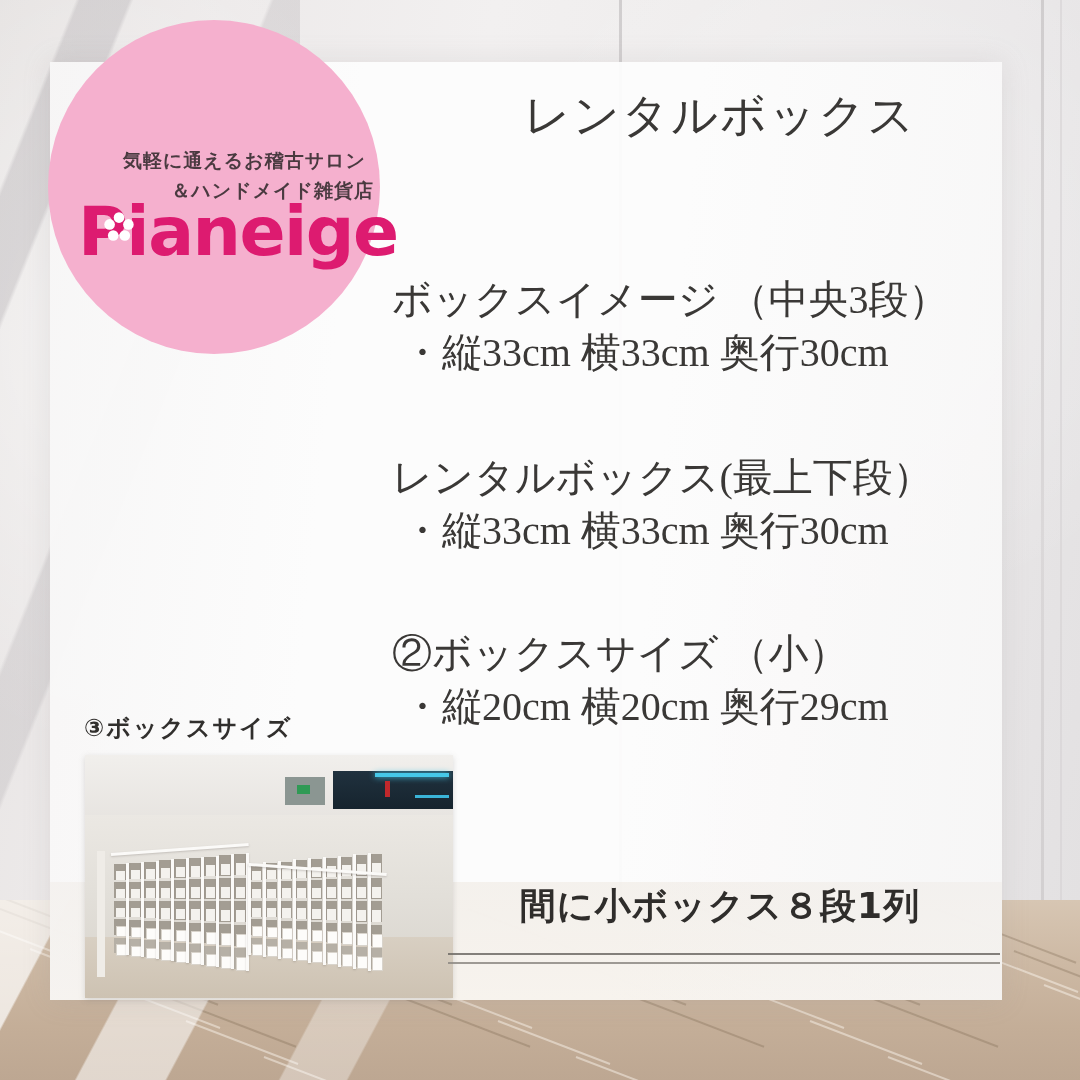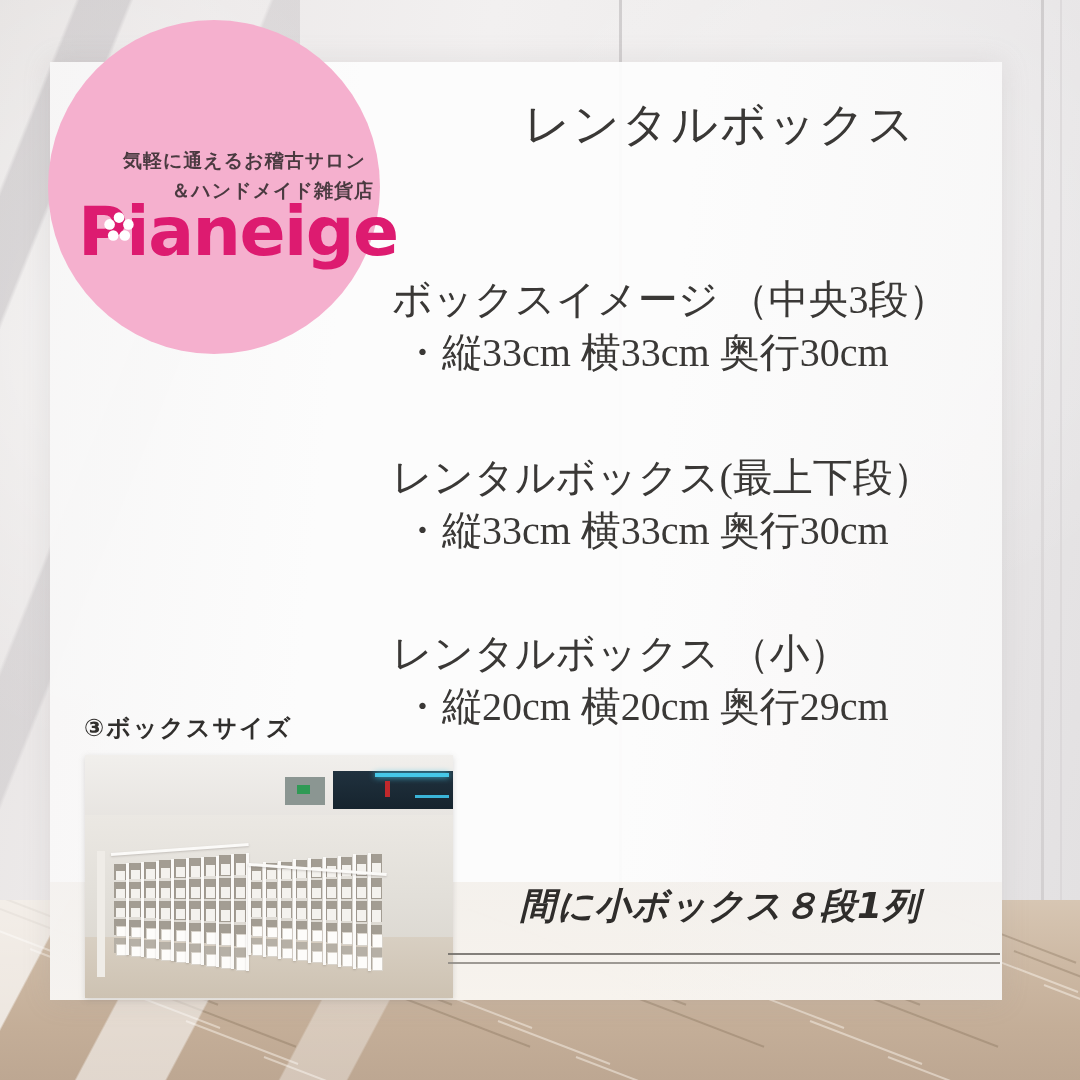--- a/index.html
+++ b/index.html
@@ -98,21 +98,21 @@
   }
   .logo-kana{
     position:absolute;left:0;right:0;top:242px;text-align:center;
     font-size:28px;font-weight:900;color:#e3367f;letter-spacing:5px;
     font-family:"DejaVu Sans", sans-serif;padding-left:34px;
   }
 
   
   .serif{font-family:"Liberation Serif","DejaVu Serif",serif;color:#3a3836;}
   .title{
-    position:absolute;left:440px;top:96px;width:560px;text-align:center;
+    position:absolute;left:440px;top:87px;width:560px;text-align:center;
     font-size:46px;line-height:58px;letter-spacing:2px;font-weight:400;
   }
   .spec{position:absolute;left:392px;width:600px;}
   .spec .line1{font-size:40px;line-height:52px;letter-spacing:0px;white-space:nowrap;}
   .spec .line2{font-size:40px;line-height:54px;letter-spacing:0px;white-space:nowrap;padding-left:10px;}
   #spec1{top:274px;}
   #spec2{top:452px;}
   #spec3{top:628px;}
 
   
@@ -149,21 +149,21 @@
   .ph-side{position:absolute;left:12px;top:96px;width:8px;height:126px;
     background:#efece7;}
 
   
   .bold-line{
     position:absolute;width:560px;text-align:center;
     font-size:36px;font-weight:900;color:#2f2d2b;letter-spacing:1px;
     font-family:"DejaVu Sans", sans-serif;
   }
   #bold1{left:440px;top:828px;}
-  #bold2{left:440px;top:882px;font-style:italic;}
+  #bold2{left:440px;top:882px;}
 
   .rail{position:absolute;background:#6f6b66;height:2px;opacity:.85;}
   #rail1{left:448px;top:953px;width:552px;}
   #rail2{left:448px;top:962px;width:552px;height:2px;background:#8d8984;}
 </style>
 </head>
 <body>
 
 <div id="stage">
 
@@ -244,21 +244,21 @@
     <div class="line1">ボックスイメージ （中央3段）</div>
     <div class="line2">・縦33cm 横33cm 奥行30cm</div>
   </div>
 
   <div class="spec serif" id="spec2">
     <div class="line1">レンタルボックス(最上下段）</div>
     <div class="line2">・縦33cm 横33cm 奥行30cm</div>
   </div>
 
   <div class="spec serif" id="spec3">
-    <div class="line1">レンタルボックス （小）</div>
+    <div class="line1">②ボックスサイズ （小）</div>
     <div class="line2">・縦20cm 横20cm 奥行29cm</div>
   </div>
 
   <div class="photo-label">③ボックスサイズ</div>
   <div class="photo" id="photo">
     <div class="ph-ceiling"></div>
     <div class="ph-wall"></div>
     <div class="ph-floor"></div>
     <div class="ph-window w1"></div>
     <div class="ph-window w2"></div>

